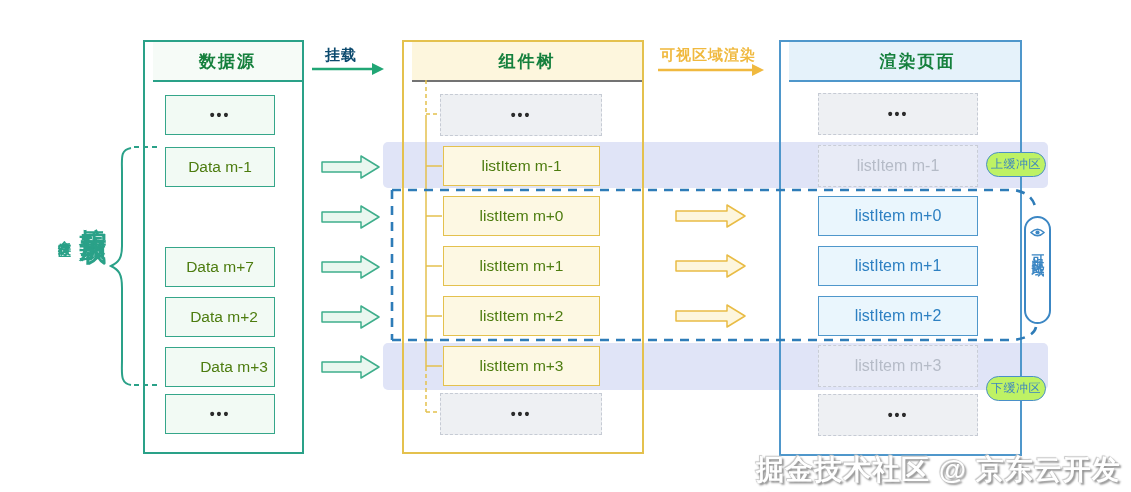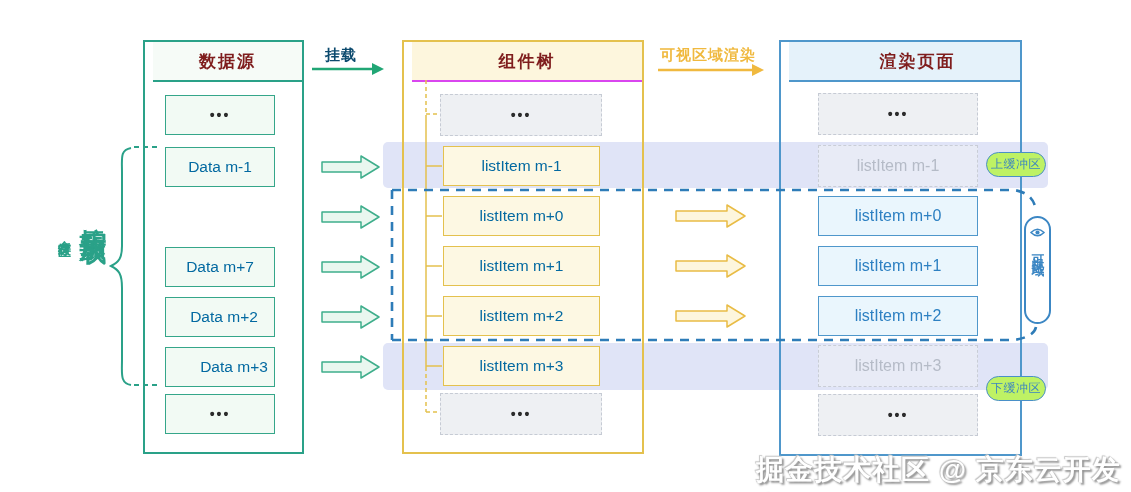--- a/index.html
+++ b/index.html
@@ -1,23 +1,23 @@
 <!DOCTYPE html>
 <html><head>
 <meta charset="utf-8">
 <style>
   html,body{margin:0;padding:0;background:#fff;}
   #canvas{position:relative;width:1131px;height:492px;background:#fff;overflow:hidden;
           font-family:"Liberation Sans","DejaVu Sans",sans-serif;}
   .band{position:absolute;left:383px;width:665px;background:#e0e4f7;border-radius:5px;z-index:1;}
   .col{position:absolute;top:40px;z-index:2;background:transparent;}
   .col-head{height:38px;display:flex;align-items:center;justify-content:center;
-            font-size:17px;font-weight:600;color:#7f1d1d;letter-spacing:2px;margin-left:8px;}
+            font-size:17px;font-weight:600;color:#15803d;letter-spacing:2px;margin-left:8px;}
   .item{position:absolute;z-index:3;display:flex;align-items:center;justify-content:center;
-        font-size:15.5px;color:#0369a1;box-sizing:border-box;}
+        font-size:15.5px;color:#4d7c0f;box-sizing:border-box;}
   .green-item{background:#f2faf4;border:1.5px solid #35a68a;}
   .yellow-item{background:#fdf8e3;border:1.5px solid #e4c14e;}
   .blue-item{background:#eaf6fd;border:1.5px solid #4f97cb;color:#2d80c2;font-weight:500;font-size:16px;}
   .gray-item{background:#eef0f3;border:1.5px dashed #c6cbd4;}
   .faded-item{background:rgba(239,241,245,0.55);border:1.5px dashed #c9cdd6;color:#b5bbc7;font-size:16px;}
   .dots{font-weight:700;letter-spacing:2px;font-size:14px;color:#2b2b2b;}
   svg.overlay{position:absolute;left:0;top:0;z-index:4;pointer-events:none;}
   .arrow-label{position:absolute;z-index:5;font-weight:700;font-size:15px;letter-spacing:1px;}
   .v-text{position:absolute;z-index:5;writing-mode:vertical-rl;text-orientation:upright;
           color:#2aa188;font-weight:700;}
@@ -44,21 +44,21 @@
     <div class="col-head" style="background:#f6fbf7;border-bottom:2px solid #2aa188;">数据源</div>
   </div>
   <div class="item green-item dots" style="left:165px;top:95px;width:110px;height:40px;">•••</div>
   <div class="item green-item" style="left:165px;top:147px;width:110px;height:40px;">Data m-1</div>
   <div class="item green-item" style="left:165px;top:247px;width:110px;height:40px;">Data m+7</div>
   <div class="item green-item" style="left:165px;top:297px;width:110px;height:40px;padding-left:8px;">Data m+2</div>
   <div class="item green-item" style="left:165px;top:347px;width:110px;height:40px;padding-left:28px;">Data m+3</div>
   <div class="item green-item dots" style="left:165px;top:394px;width:110px;height:40px;">•••</div>
 
   <div class="col" style="left:402px;width:238px;height:410px;border:2px solid #e4c14e;">
-    <div class="col-head" style="background:#fdf6dd;border-bottom:2px solid #d946ef;font-family:Liberation Mono, monospace;">组件树</div>
+    <div class="col-head" style="background:#fdf6dd;border-bottom:2px solid #737373;font-family:Liberation Mono, monospace;">组件树</div>
   </div>
   <div class="item gray-item dots" style="left:440px;top:94px;width:162px;height:42px;">•••</div>
   <div class="item yellow-item" style="left:443px;top:146px;width:157px;height:40px;">listItem m-1</div>
   <div class="item yellow-item" style="left:443px;top:196px;width:157px;height:40px;">listItem m+0</div>
   <div class="item yellow-item" style="left:443px;top:246px;width:157px;height:40px;">listItem m+1</div>
   <div class="item yellow-item" style="left:443px;top:296px;width:157px;height:40px;">listItem m+2</div>
   <div class="item yellow-item" style="left:443px;top:346px;width:157px;height:40px;">listItem m+3</div>
   <div class="item gray-item dots" style="left:440px;top:393px;width:162px;height:42px;">•••</div>
 
   <div class="col" style="left:779px;width:239px;height:412px;border:2px solid #4f97cb;">

